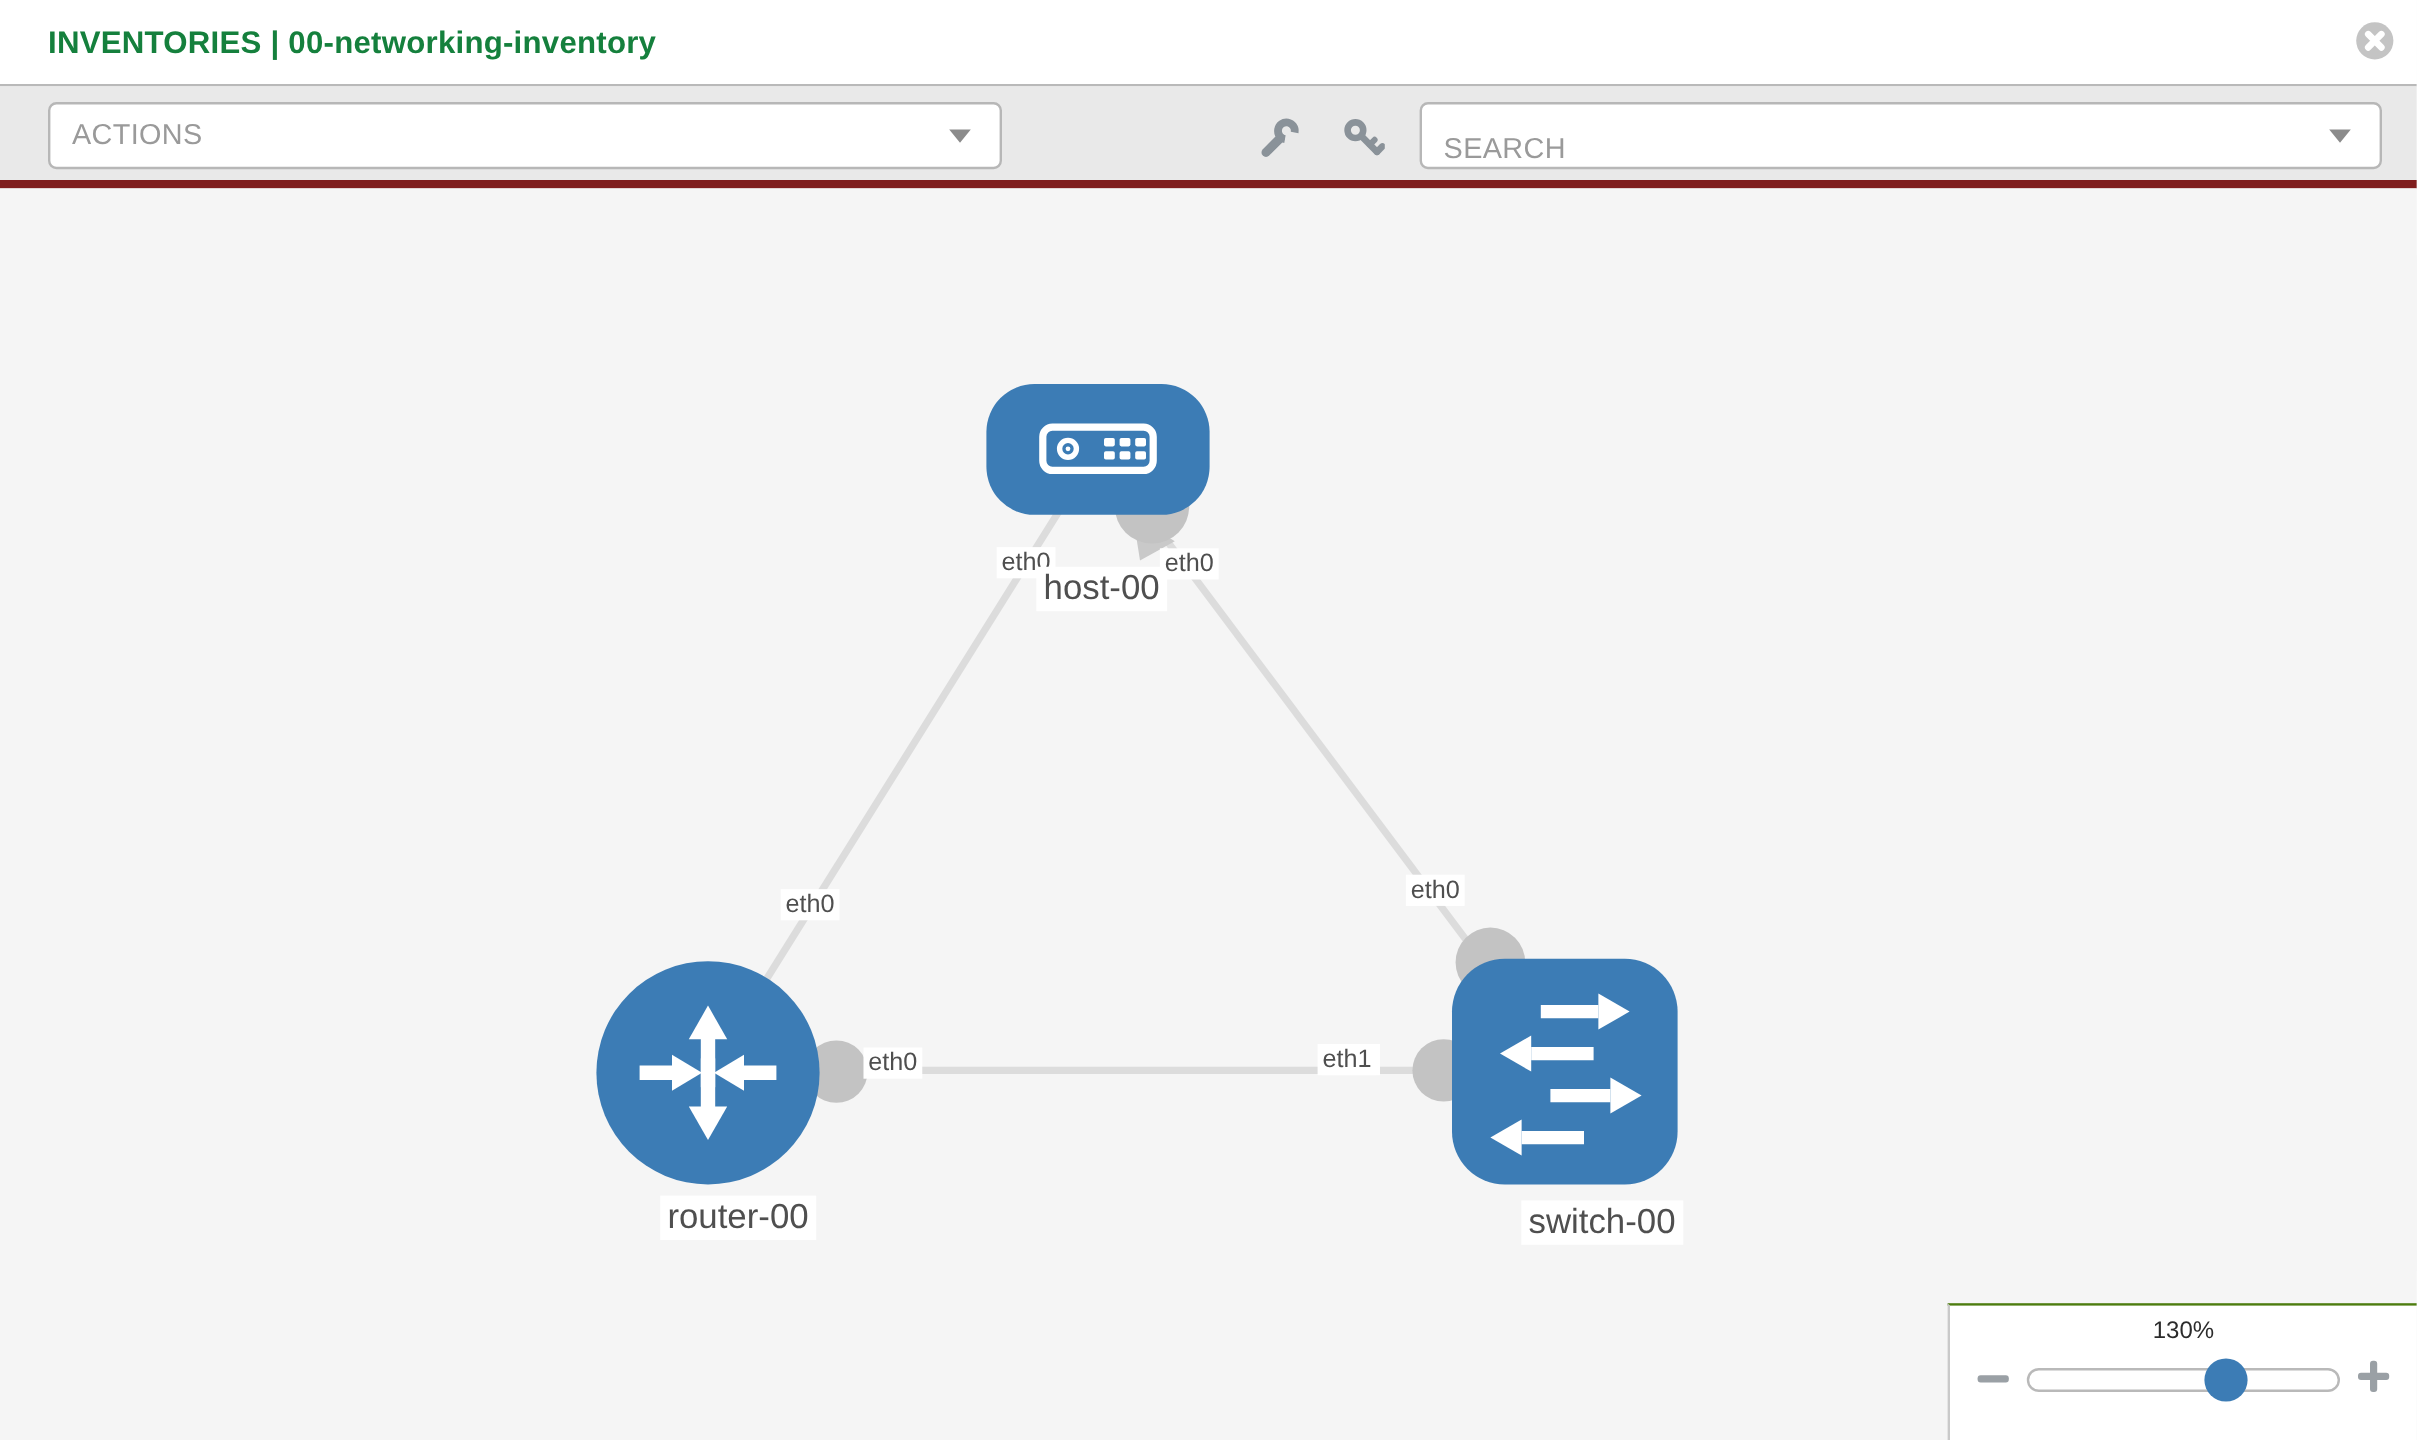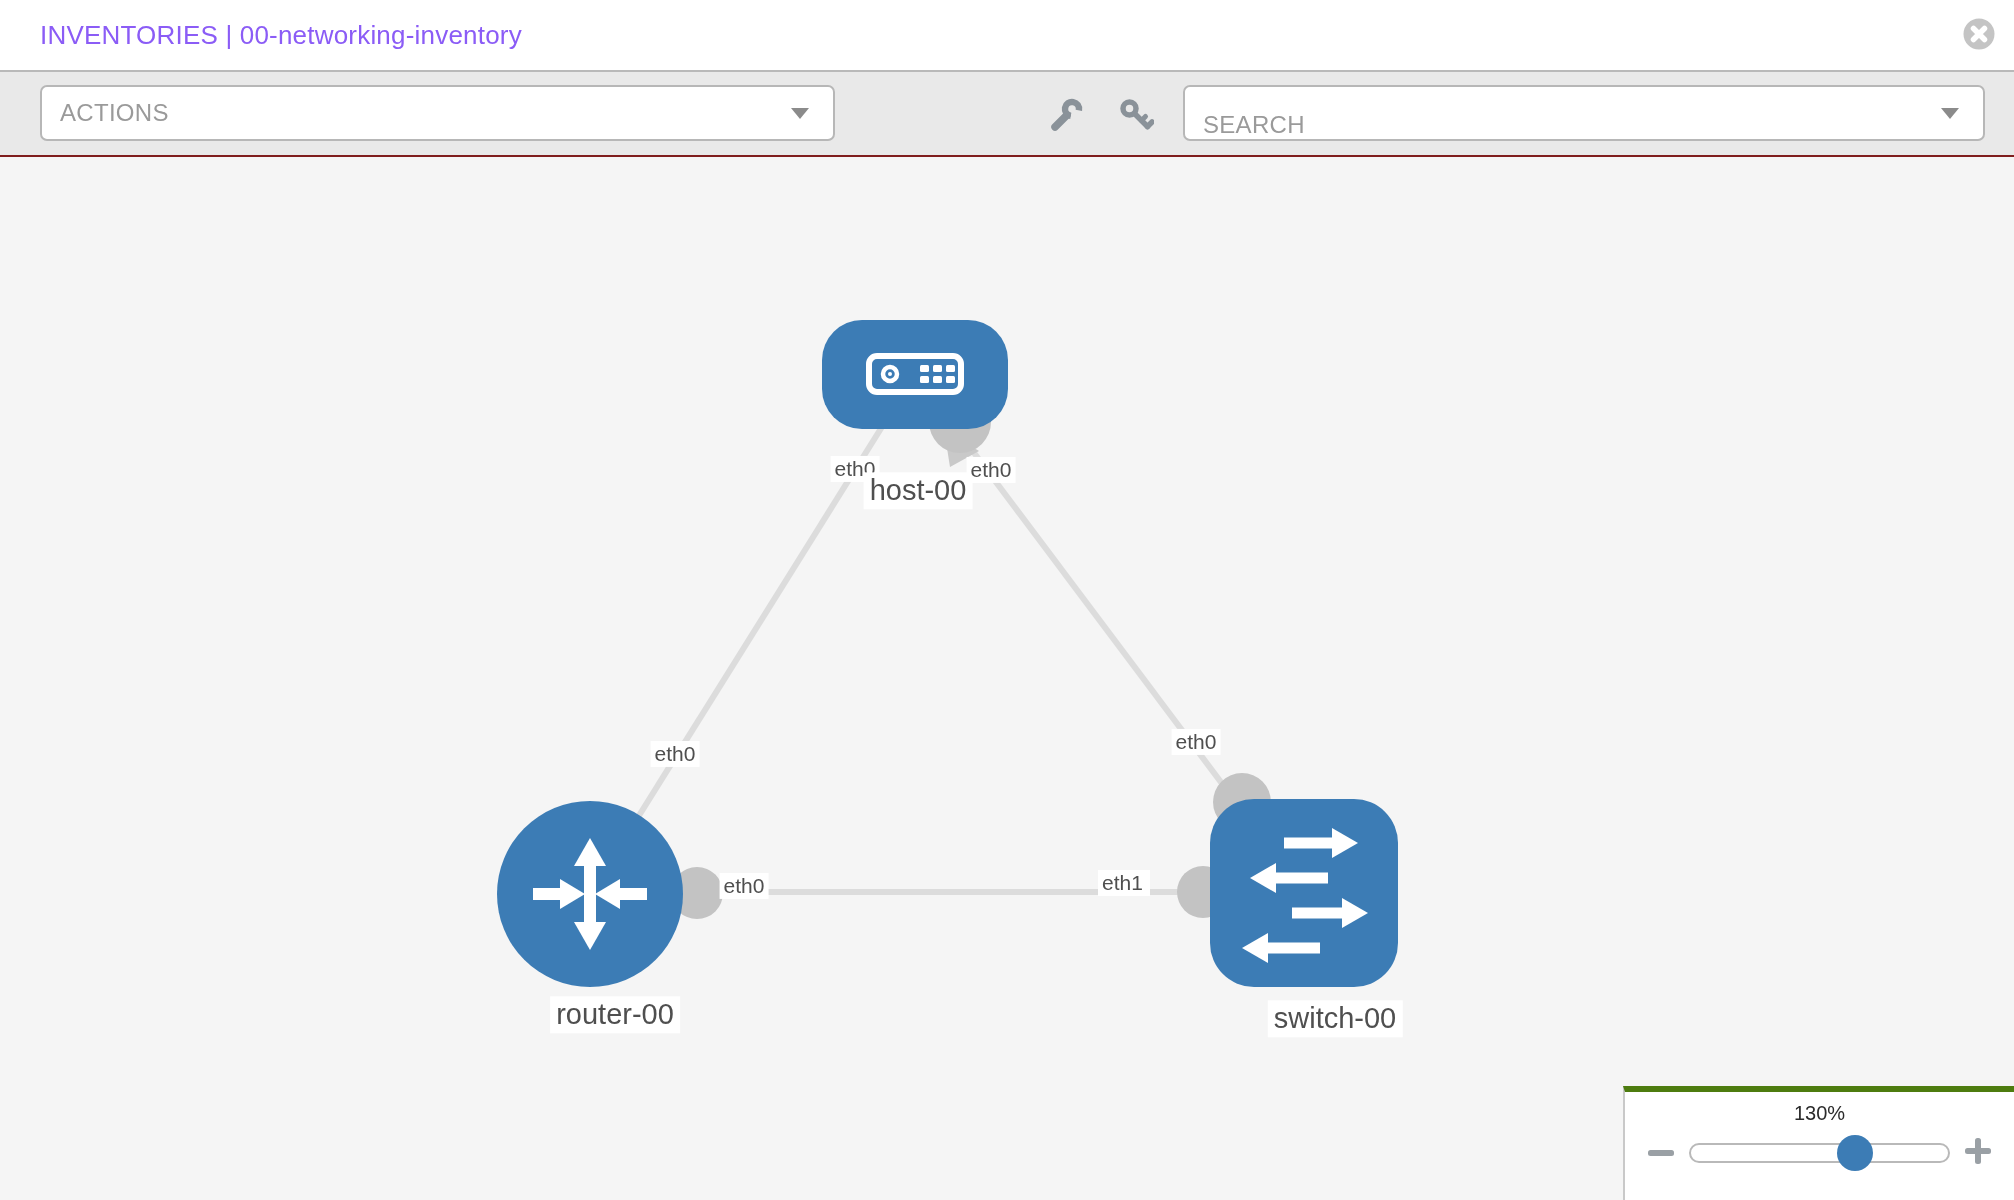--- a/index.html
+++ b/index.html
@@ -6,32 +6,32 @@
   html, body { width: 2014px; height: 1200px; overflow: hidden; }
   body { font-family: "Liberation Sans", "DejaVu Sans", sans-serif; background: #ffffff; position: relative; }
 
   
   .header {
     position: absolute; left: 0; top: 0; width: 2014px; height: 72px;
     background: #ffffff; border-bottom: 2px solid #b9b9b9;
     display: flex; align-items: center;
   }
   .header-title {
-    margin-left: 40px; font-size: 26px; font-weight: normal; color: #8b5cf6;
+    margin-left: 40px; font-size: 26px; font-weight: bold; color: #15803d;
     letter-spacing: 0.2px;
   }
   .close-btn {
     position: absolute; right: 19px; top: 18px; width: 32px; height: 32px;
     cursor: pointer;
   }
 
   
   .toolbar {
     position: absolute; left: 0; top: 72px; width: 2014px; height: 85px;
-    background: #e9e9e9; border-bottom: 2px solid #7f1d1d;
+    background: #e9e9e9; border-bottom: 7px solid #7f1d1d;
   }
   .dropdown {
     position: absolute; top: 13px; height: 56px; background: #ffffff;
     border: 2px solid #b7b7b7; border-radius: 7px;
     display: flex; align-items: center; cursor: pointer;
   }
   .dropdown-actions { left: 40px;  width: 795px; }
   .dropdown-search  { left: 1183px; width: 802px; align-items: flex-end; }
   .dropdown-label { margin-left: 18px; font-size: 24px; color: #9a9a9a; letter-spacing: 0.3px; }
   .caret {
@@ -55,21 +55,21 @@
     position: absolute; background: #ffffff; color: #4f4f4f;
     font-size: 21px; line-height: 1.15; padding: 1px 4px; white-space: nowrap;
     transform: translate(-50%, -50%);
   }
   .chip.big { font-size: 29px; padding: 2px 6px; }
   .chip.anchored { transform: none; }
 
   
   .zoom-panel {
     position: absolute; right: 0; bottom: 0; width: 391px; height: 114px;
-    background: #ffffff; border-top: 6px solid #4d7c0f; border-left: 2px solid #c9c9c9;
+    background: #ffffff; border-top: 2px solid #4d7c0f; border-left: 2px solid #c9c9c9;
   }
   .zoom-level { margin-top: 10px; text-align: center; font-size: 20px; color: #2b2b2b; }
   .zoom-row { display: flex; align-items: center; margin-top: 12px; padding: 0 22px; }
   .zoom-minus, .zoom-plus { flex: 0 0 auto; cursor: pointer; }
   .zoom-track {
     flex: 1 1 auto; margin: 0 14px; height: 20px; background: #ffffff;
     border: 2px solid #b9b9b9; border-radius: 11px; position: relative; cursor: pointer;
   }
   .zoom-thumb {
     position: absolute; top: 50%; left: 64%; width: 36px; height: 36px;

